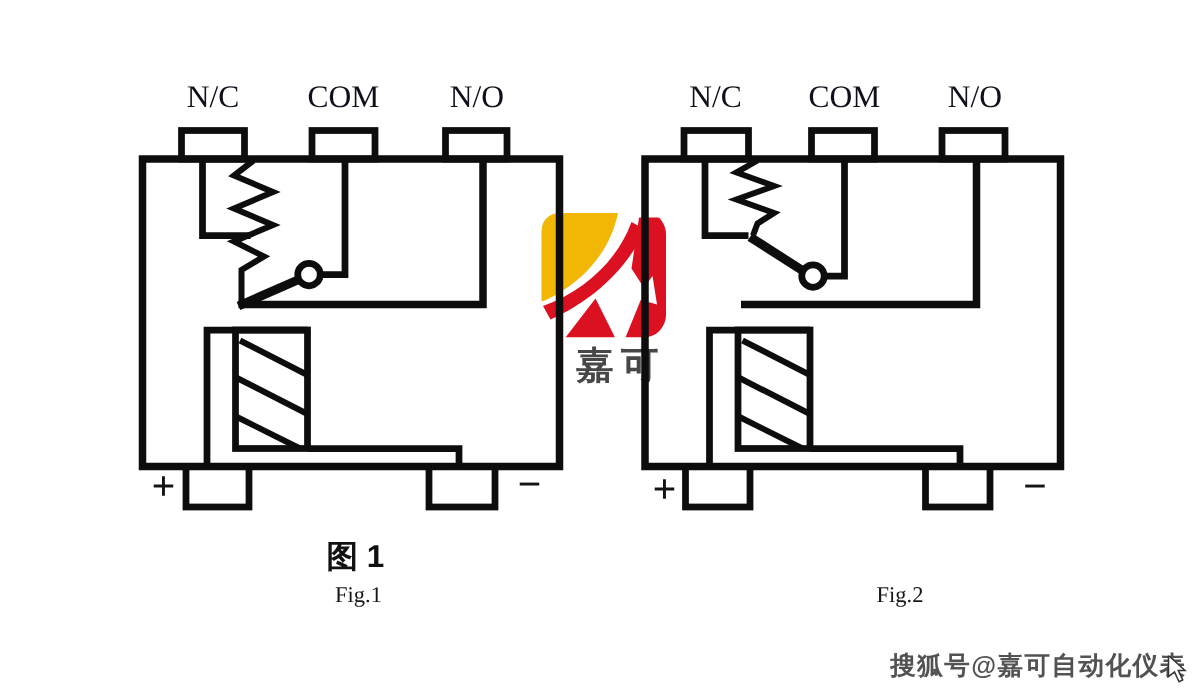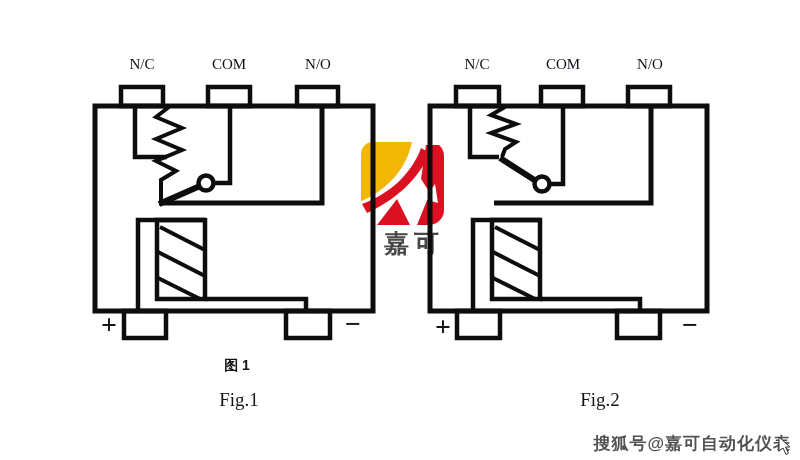--- a/index.html
+++ b/index.html
@@ -7,28 +7,28 @@
          font-family:"Liberation Serif",serif;}
   
   .watermark{position:absolute;left:360px;top:141px;width:84px;height:120px;z-index:1;}
   .brand-text{position:absolute;left:54px;top:86px;transform:translateX(-50%);
               font-family:"Liberation Sans",sans-serif;font-weight:bold;font-size:25px;
               letter-spacing:5px;color:#474747;white-space:nowrap;}
   
   .diagram{position:absolute;left:0;top:0;z-index:2;}
   
   .lbl{position:absolute;z-index:3;transform:translateX(-50%);white-space:nowrap;
-       color:#10101c;font-size:15px;line-height:22px;}
+       color:#10101c;font-size:21px;line-height:22px;}
   .sign{position:absolute;z-index:3;transform:translateX(-50%);font-size:28px;line-height:28px;
         font-weight:600;color:#141414;}
   .cap-zh{position:absolute;z-index:3;transform:translateX(-50%);display:flex;gap:26px;
-          font-family:"Liberation Sans",sans-serif;font-weight:bold;font-size:14px;
+          font-family:"Liberation Sans",sans-serif;font-weight:bold;font-size:21px;
           color:#111;white-space:nowrap;}
   .cap-en{position:absolute;z-index:3;transform:translateX(-50%);display:flex;gap:20px;
-          font-family:"Liberation Serif",serif;font-size:19px;color:#161616;white-space:nowrap;}
+          font-family:"Liberation Serif",serif;font-size:15px;color:#161616;white-space:nowrap;}
   
   .credit{position:absolute;z-index:4;right:9px;top:432px;
           font-family:"Liberation Sans",sans-serif;font-weight:bold;font-size:17px;
           letter-spacing:1px;color:rgba(58,58,58,.88);
           text-shadow:2px 2px 0 rgba(255,255,255,.95),-1px -1px 0 rgba(255,255,255,.55);
           white-space:nowrap;}
   .cursor{position:absolute;z-index:5;left:778px;top:437px;}
 </style>
 </head>
 <body>

